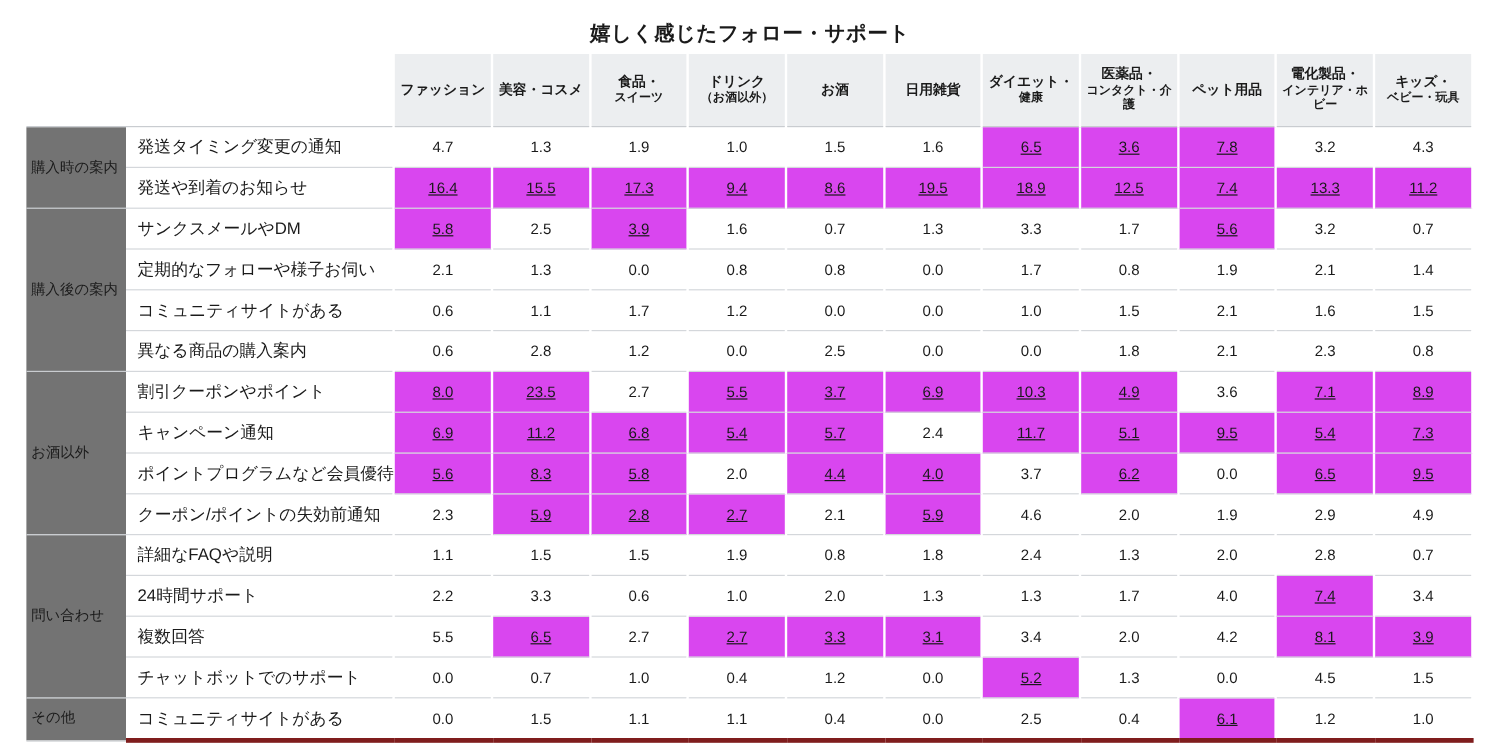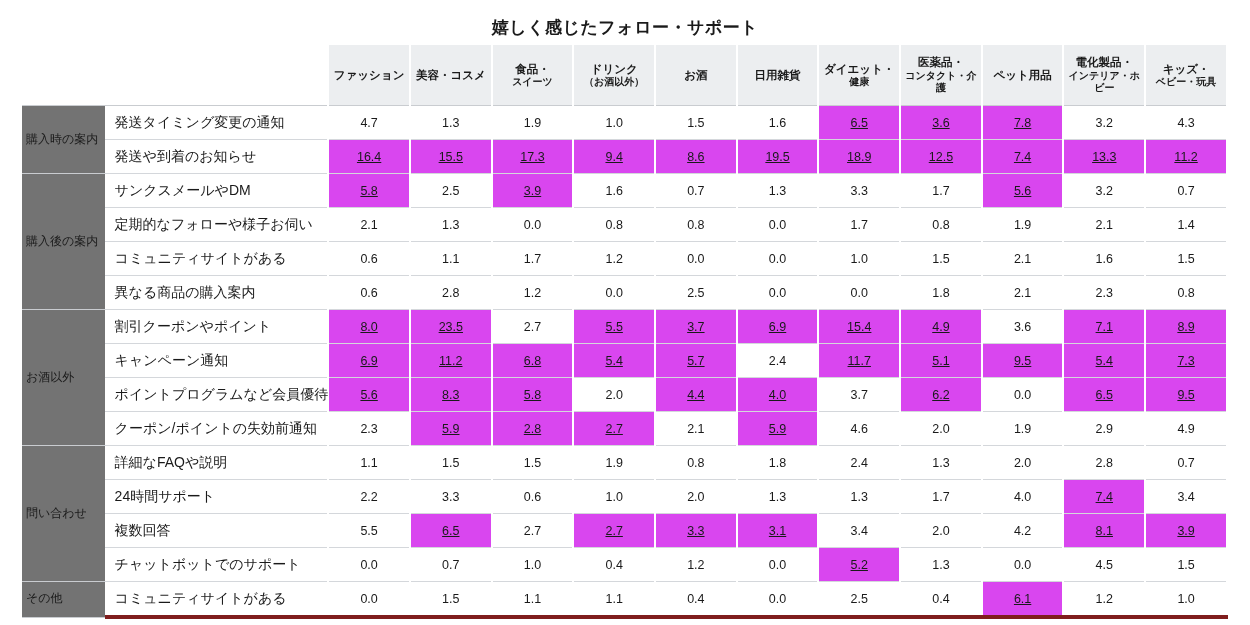--- a/index.html
+++ b/index.html
@@ -255,21 +255,21 @@
         </tr>
         <tr class="grouptop">
           <td class="group" rowspan="4">お酒以外</td>
           <td class="item">割引クーポンやポイント</td>
           <td class="val hl">8.0</td>
           <td class="val hl">23.5</td>
           <td class="val">2.7</td>
           <td class="val hl">5.5</td>
           <td class="val hl">3.7</td>
           <td class="val hl">6.9</td>
-          <td class="val hl">15.4</td>
+          <td class="val hl">10.3</td>
           <td class="val hl">4.9</td>
           <td class="val">3.6</td>
           <td class="val hl">7.1</td>
           <td class="val hl">8.9</td>
         </tr>
         <tr>
           <td class="item">キャンペーン通知</td>
           <td class="val hl">6.9</td>
           <td class="val hl">11.2</td>
           <td class="val hl">6.8</td>

